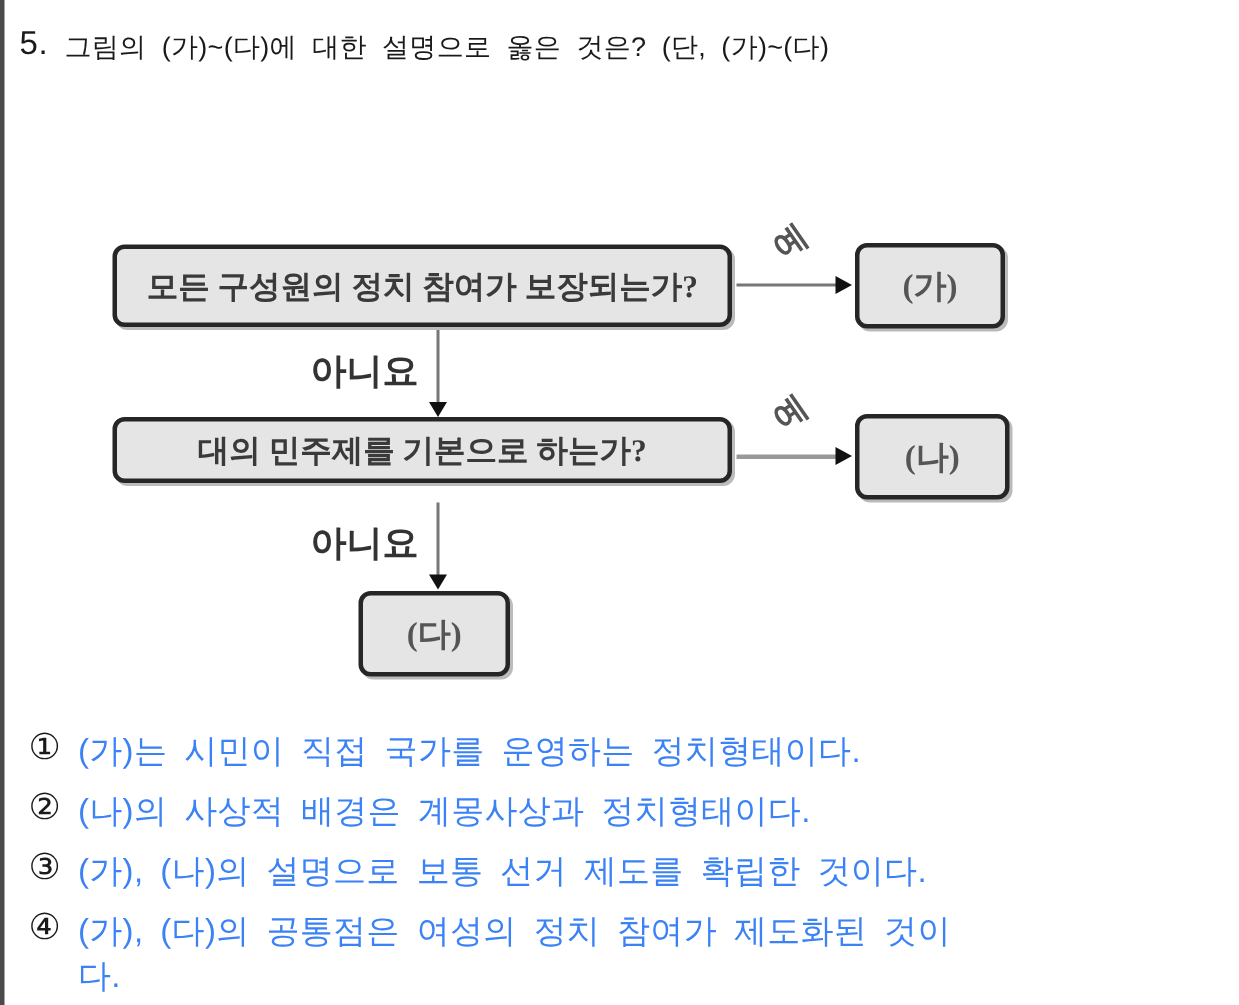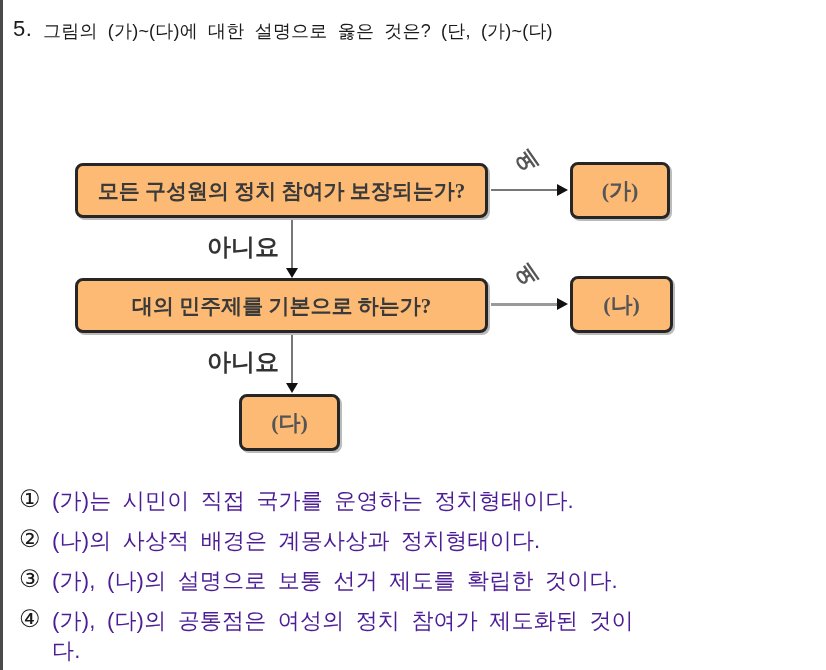--- a/index.html
+++ b/index.html
@@ -33,33 +33,33 @@
     font-size: 18px;
     line-height: 30px;
     word-spacing: 5px;
     letter-spacing: 0.2px;
   }
   .q-line { white-space: nowrap; }
   
   .flowchart { position: absolute; left: 0; top: 0; width: 826px; height: 470px; }
   .fc-box {
     position: absolute;
-    background: #fdba74;
+    background: #e5e5e5;
     border: 3px solid #262626;
     border-radius: 8px;
     box-shadow: 2px 2px 0 rgba(60,60,60,0.35);
     display: flex;
     align-items: center;
     justify-content: center;
     font-family: "Liberation Serif", "DejaVu Serif", serif;
     font-weight: 600;
     color: #3a3a3a;
   }
   .fc-q1 { left: 75px;  top: 163px; width: 413px; height: 55px; font-size: 21px; }
-  .fc-q2 { left: 75px;  top: 278px; width: 413px; height: 55px; font-size: 21px; }
+  .fc-q2 { left: 75px;  top: 278px; width: 413px; height: 44px; font-size: 21px; }
   .fc-ga { left: 570px; top: 162px; width: 100px; height: 57px; font-size: 22px; color: #555; }
   .fc-na { left: 570px; top: 276px; width: 103px; height: 57px; font-size: 22px; color: #555; }
   .fc-da { left: 239px; top: 394px; width: 101px; height: 57px; font-size: 22px; color: #555; }
   .fc-yes {
     position: absolute;
     width: 40px;
     text-align: center;
     font-family: "Liberation Serif", "DejaVu Serif", serif;
     font-weight: 600;
     font-size: 22px;
@@ -120,21 +120,21 @@
     line-height: 28px;
     color: #1a1a1a;
   }
   .choice-text {
     font-size: 22px;
     line-height: 30px;
     padding-top: 1px;
     word-spacing: 5px;
     letter-spacing: 0.2px;
     white-space: pre-line;
-    color: #4c1d95;
+    color: #3b82f6;
   }
 </style>
 </head>
 <body>
 
 <div class="page">
   <div class="left-rule"></div>
 
   <div class="q-number">5.</div>
   <div class="q-lines">

